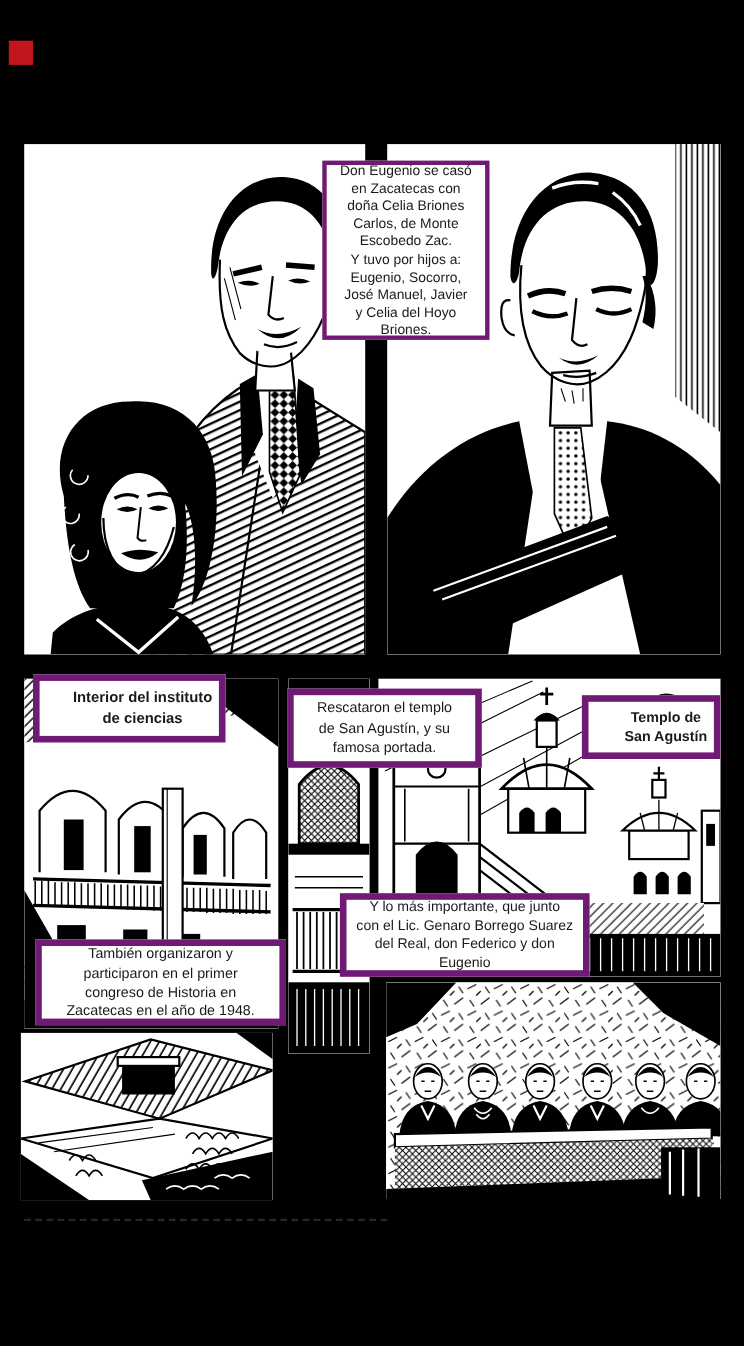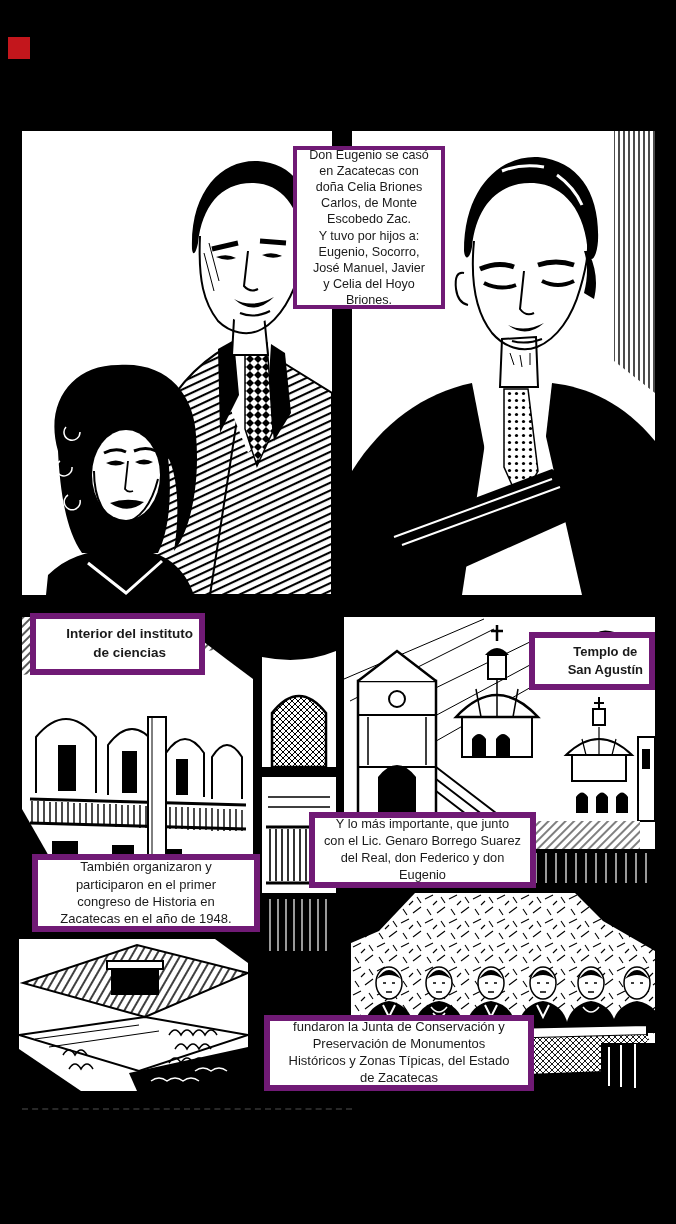--- a/index.html
+++ b/index.html
@@ -323,41 +323,40 @@
 y Celia del Hoyo
 Briones.</span>
   </div>
 
 
   <div class="box bold" style="left:30px;top:613px;width:175px;height:62px;font-size:13.5px;line-height:1.4;">
     <span>Interior del instituto
 de ciencias</span>
   </div>
 
+  <div class="box" style="left:261px;top:626px;width:177px;height:72px;line-height:1.45;">
+    <span>Rescataron el templo
+de San Agustín, y su
+famosa portada.</span>
+  </div>
 
   <div class="box bold" style="left:529px;top:632px;width:126px;height:58px;line-height:1.4;">
     <span>Templo de
 San Agustín</span>
   </div>
 
   <div class="box" style="left:309px;top:812px;width:227px;height:76px;font-size:12.8px;line-height:1.32;">
     <span>Y lo más importante,  que junto
 con el Lic. Genaro Borrego Suarez
 del Real, don Federico y don
 Eugenio</span>
   </div>
 
   <div class="box" style="left:32px;top:854px;width:228px;height:78px;line-height:1.34;justify-content:center;">
     <span>También organizaron y
 participaron en el primer
 congreso de Historia en
 Zacatecas en el año de 1948.</span>
   </div>
 
-  <div class="box" style="left:264px;top:1015px;width:270px;height:76px;line-height:1.3;">
-    <span>fundaron la Junta de Conservación y
-Preservación de Monumentos
-Históricos y Zonas Típicas, del Estado
-de Zacatecas</span>
-  </div>
 
   <div class="pageline"></div>
 </div>
 
 </body></html>

